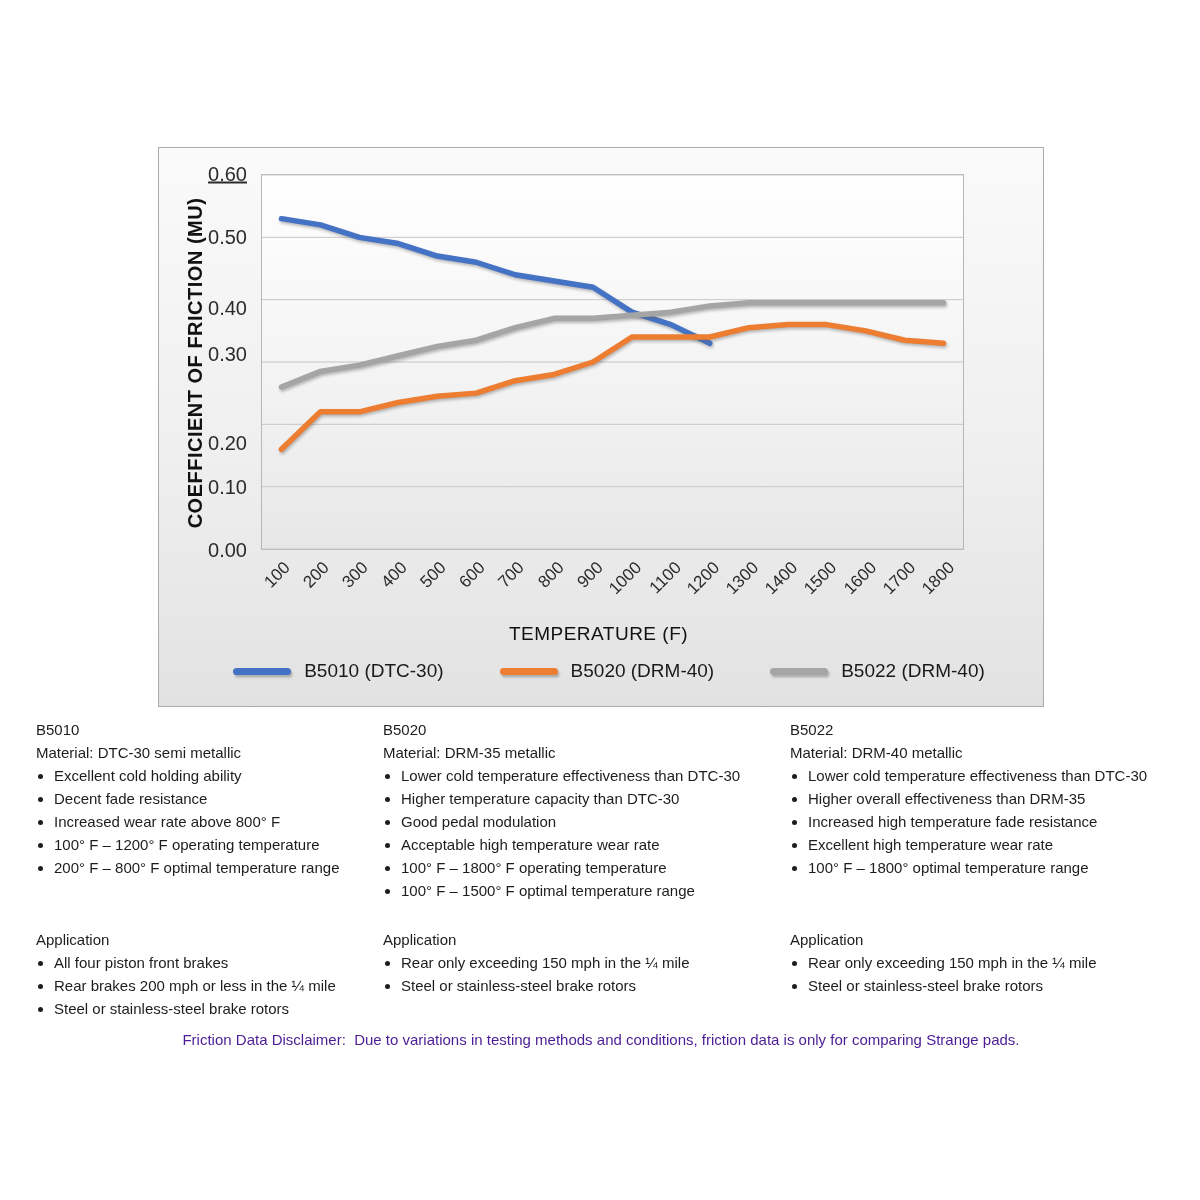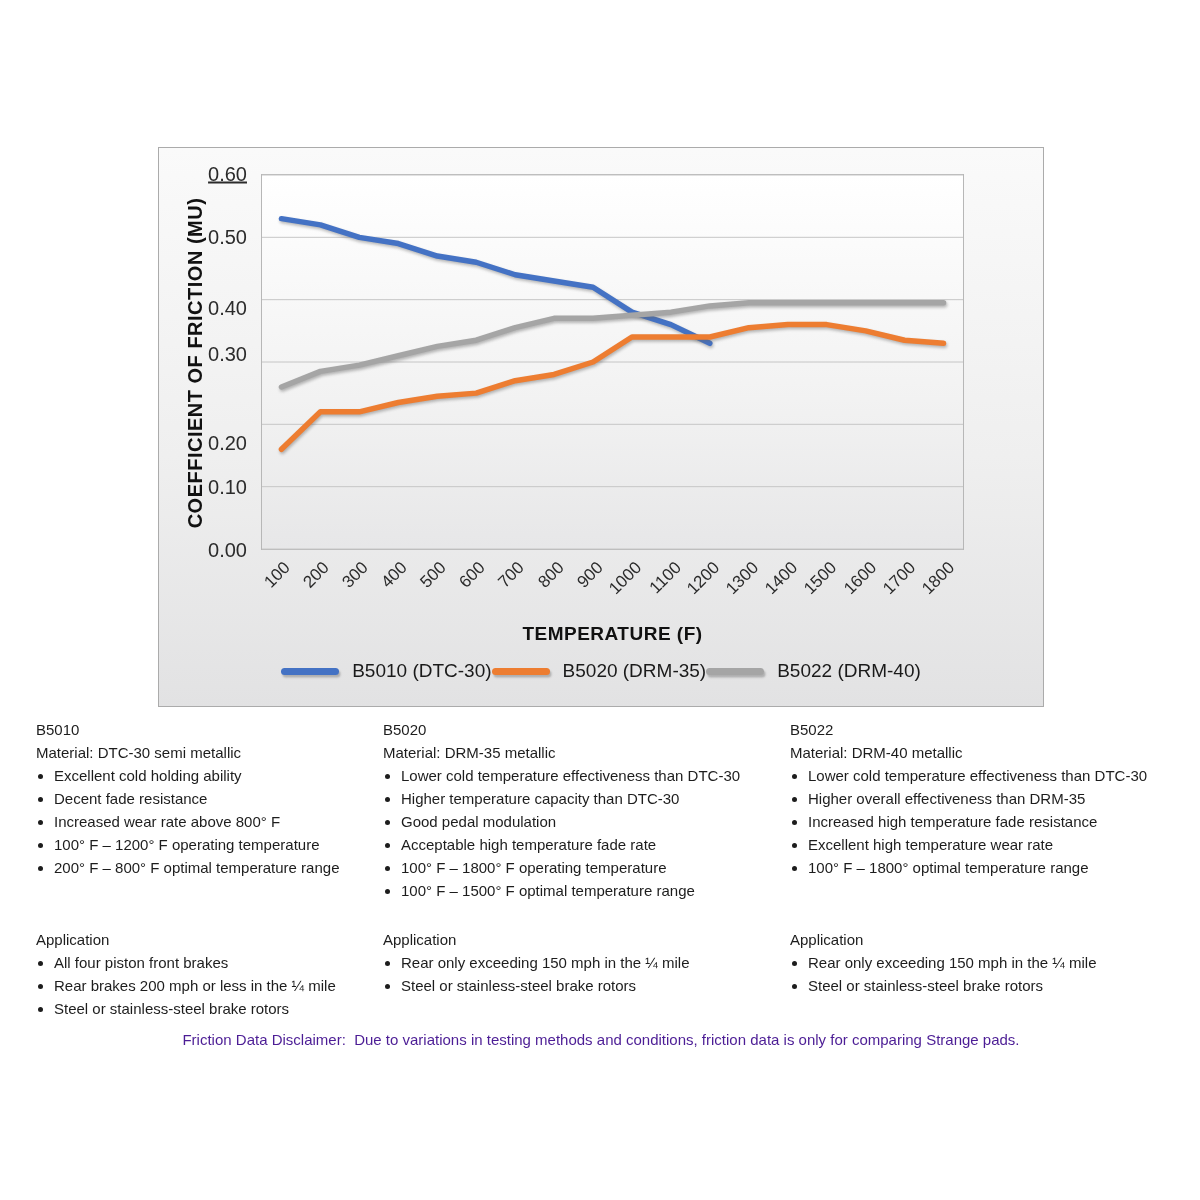--- a/index.html
+++ b/index.html
@@ -28,27 +28,27 @@
   .y-tick{position:absolute;right:8px;transform:translateY(-50%);font-size:20px;color:#2b2b2b;}
 
   .x-ticks{position:absolute;left:102px;top:410px;width:703px;height:70px;}
   .x-tick{position:absolute;top:0;width:0;height:0;}
   .x-tick span{
     position:absolute;right:0;top:0;white-space:nowrap;
     transform:rotate(-45deg);transform-origin:100% 0%;
     font-size:17px;color:#2b2b2b;
   }
   .x-axis-title{
-    position:absolute;left:102px;top:475px;width:703px;text-align:center;
-    font-size:19px;font-weight:bold;color:#111;letter-spacing:.5px;
+    position:absolute;left:88px;top:475px;width:703px;text-align:center;
+    font-size:19px;font-weight:normal;color:#111;letter-spacing:.5px;
   }
 
   .legend{
-    position:absolute;left:0;top:512px;width:100%;
-    display:flex;justify-content:center;align-items:center;
+    position:absolute;left:8px;top:512px;width:100%;
+    display:flex;justify-content:center;align-items:center;gap:56px;
   }
   .legend-item{display:flex;align-items:center;gap:13px;}
   .legend-swatch{
     width:58px;height:7px;border-radius:4px;
     box-shadow:1.5px 2.5px 2px rgba(110,110,110,.45);
   }
   .legend-label{font-size:19px;color:#1a1a1a;}
 
   
   .columns{
@@ -159,21 +159,21 @@
 
     <div class="x-axis-title">TEMPERATURE (F)</div>
 
     <div class="legend" id="legend">
         <div class="legend-item">
           <div class="legend-swatch" style="background: rgb(68, 114, 196);"></div>
           <span class="legend-label">B5010 (DTC-30)</span>
         </div>
         <div class="legend-item">
           <div class="legend-swatch" style="background: rgb(237, 125, 49);"></div>
-          <span class="legend-label">B5020 (DRM-35)</span>
+          <span class="legend-label">B5020 (DRM-40)</span>
         </div>
         <div class="legend-item">
           <div class="legend-swatch" style="background: rgb(165, 165, 165);"></div>
           <span class="legend-label">B5022 (DRM-40)</span>
         </div>
       </div>
   </div>
 
   <div class="columns" id="columns">
       <div class="col">
@@ -198,21 +198,21 @@
         </div>
       </div>
       <div class="col">
         <div class="spec-block">
           <div class="line">B5020</div>
           <div class="line">Material: DRM-35 metallic</div>
           <ul>
             <li>Lower cold temperature effectiveness than DTC-30</li>
             <li>Higher temperature capacity than DTC-30</li>
             <li>Good pedal modulation</li>
-            <li>Acceptable high temperature fade rate</li>
+            <li>Acceptable high temperature wear rate</li>
             <li>100° F – 1800° F operating temperature</li>
             <li>100° F – 1500° F optimal temperature range</li>
           </ul>
         </div>
         <div class="app-block">
           <div class="line">Application</div>
           <ul>
             <li>Rear only exceeding 150 mph in the ¼ mile</li>
             <li>Steel or stainless-steel brake rotors</li>
           </ul>

